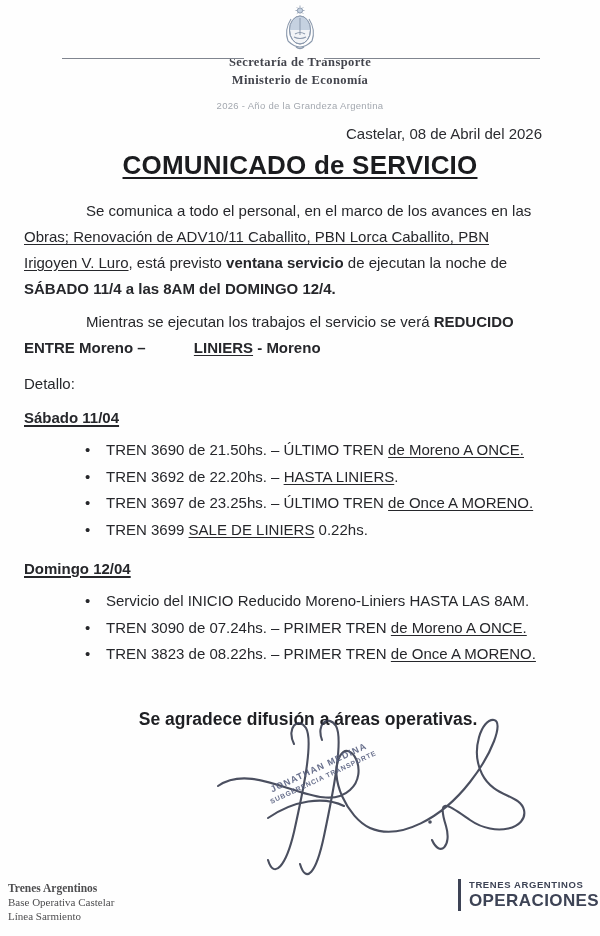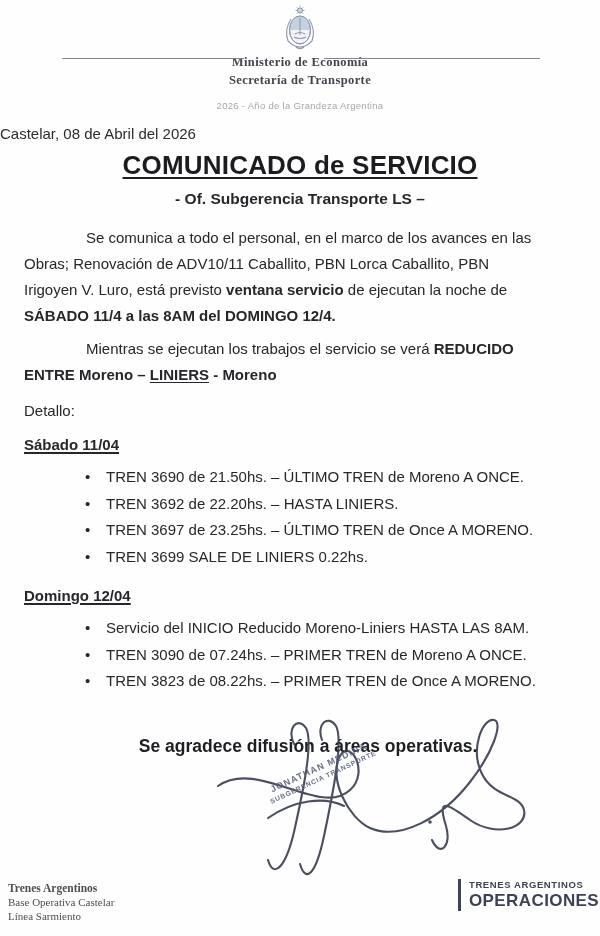--- a/index.html
+++ b/index.html
@@ -19,34 +19,34 @@
   .rule{position:absolute;border-top:1.2px solid #80858f;height:0;}
   .rule-left{top:58px;left:62px;width:182px;}
   .rule-right{top:58px;left:324px;width:216px;}
   .ministry{
     font-family:"Liberation Serif",serif;
     font-weight:bold;font-size:12.5px;line-height:15.5px;
     color:#43454d;letter-spacing:.4px;margin-top:2px;
   }
   .motto{font-size:9.5px;color:#a3a8af;margin-top:12px;letter-spacing:.3px;}
   
-  .dateline{margin:14px 58px 0 0;font-size:15px;color:#2b2c30;}
+  .dateline{margin:14px 58px 0 0;text-align:right;font-size:15px;color:#2b2c30;}
   .doc-title{
     margin-top:8px;text-align:center;
     font-size:26px;font-weight:bold;color:#1b1c1f;
     text-decoration:underline;text-decoration-thickness:2px;text-underline-offset:3px;
     letter-spacing:.2px;
   }
   .doc-subtitle{margin-top:9px;text-align:center;font-size:15.5px;font-weight:bold;color:#26272b;}
   
   .para{margin:17px 56px 0 24px;font-size:15px;line-height:26px;text-indent:62px;}
   .para.p2{margin-top:7px;}
-  .u{text-underline-offset:2px;margin-top:16px;}
+  .u{text-decoration:underline;text-underline-offset:2px;margin-top:16px;}
   .b{font-weight:bold;}
-  .bu{font-weight:bold;text-decoration:underline;text-underline-offset:2px;}
+  .bu{font-weight:bold;text-decoration:underline;text-underline-offset:2px;margin-left:44px;}
   .detail{margin:14px 0 0 24px;font-size:15px;}
   .sec-head{
     margin:17px 0 0 24px;font-size:15px;font-weight:bold;
     text-decoration:underline;text-decoration-thickness:1.5px;text-underline-offset:2px;
   }
   ul.tlist{list-style:none;margin:11px 40px 0 85px;padding:0;}
   ul.tlist li{position:relative;padding-left:21px;font-size:15px;line-height:26.5px;}
   ul.tlist .blt{position:absolute;left:0;top:0;font-size:15px;}
   .ramales{margin-top:20px;text-align:center;font-size:15px;font-weight:bold;}
   .closing{margin-top:41px;text-align:center;font-size:17.5px;font-weight:bold;color:#1e1f23;padding-left:16px;}
@@ -98,29 +98,28 @@
         <path d="M14,29 q5,-3 10,0" stroke-width="1.2"></path>
         <path d="M13,32 q6,3 12,0" stroke-width="1.2"></path>
         <path d="M7,36 q-4,-11 3,-22" stroke-width="1.1"></path>
         <path d="M31,36 q4,-11 -3,-22" stroke-width="1.1"></path>
         <path d="M7,36 q6,6 12,6 q6,0 12,-6" stroke-width="1.1"></path>
         <path d="M15,42 q4,3 8,0" stroke-width="1.4"></path>
       </g>
     </svg>
     <div class="rule rule-left"></div>
     <div class="rule rule-right"></div>
+    <div class="ministry">Secretaría de Transporte</div>
     <div class="ministry">Ministerio de Economía</div>
-    <div class="ministry">Secretaría de Transporte</div>
     <div class="motto">2026 - Año de la Grandeza Argentina</div>
   </div>
 
   <div class="dateline">Castelar, 08 de Abril del 2026</div>
 
   <div class="doc-title">COMUNICADO de SERVICIO</div>
-  <div class="doc-subtitle">- Of. Subgerencia Transporte LS –</div>
 
   <p class="para"><span>Se comunica a todo el personal, en el marco de los avances en las </span><span class="u">Obras; Renovación de ADV10/11 Caballito, PBN Lorca Caballito, PBN Irigoyen V. Luro</span><span>, está previsto </span><span class="b">ventana servicio</span><span> de ejecutan la noche de </span><span class="b">SÁBADO 11/4 a las 8AM del DOMINGO 12/4.</span></p>
 
   <p class="para p2"><span>Mientras se ejecutan los trabajos el servicio se verá </span><span class="b">REDUCIDO ENTRE Moreno – </span><span class="bu">LINIERS</span><span class="b"> - Moreno</span></p>
 
   <div class="detail">Detallo:</div>
 
   <div class="sec-head">Sábado 11/04</div>
   <ul class="tlist">
     <li><span class="blt">•</span><span>TREN 3690 de 21.50hs. – ÚLTIMO TREN </span><span class="u">de Moreno A ONCE.</span><span></span></li>

